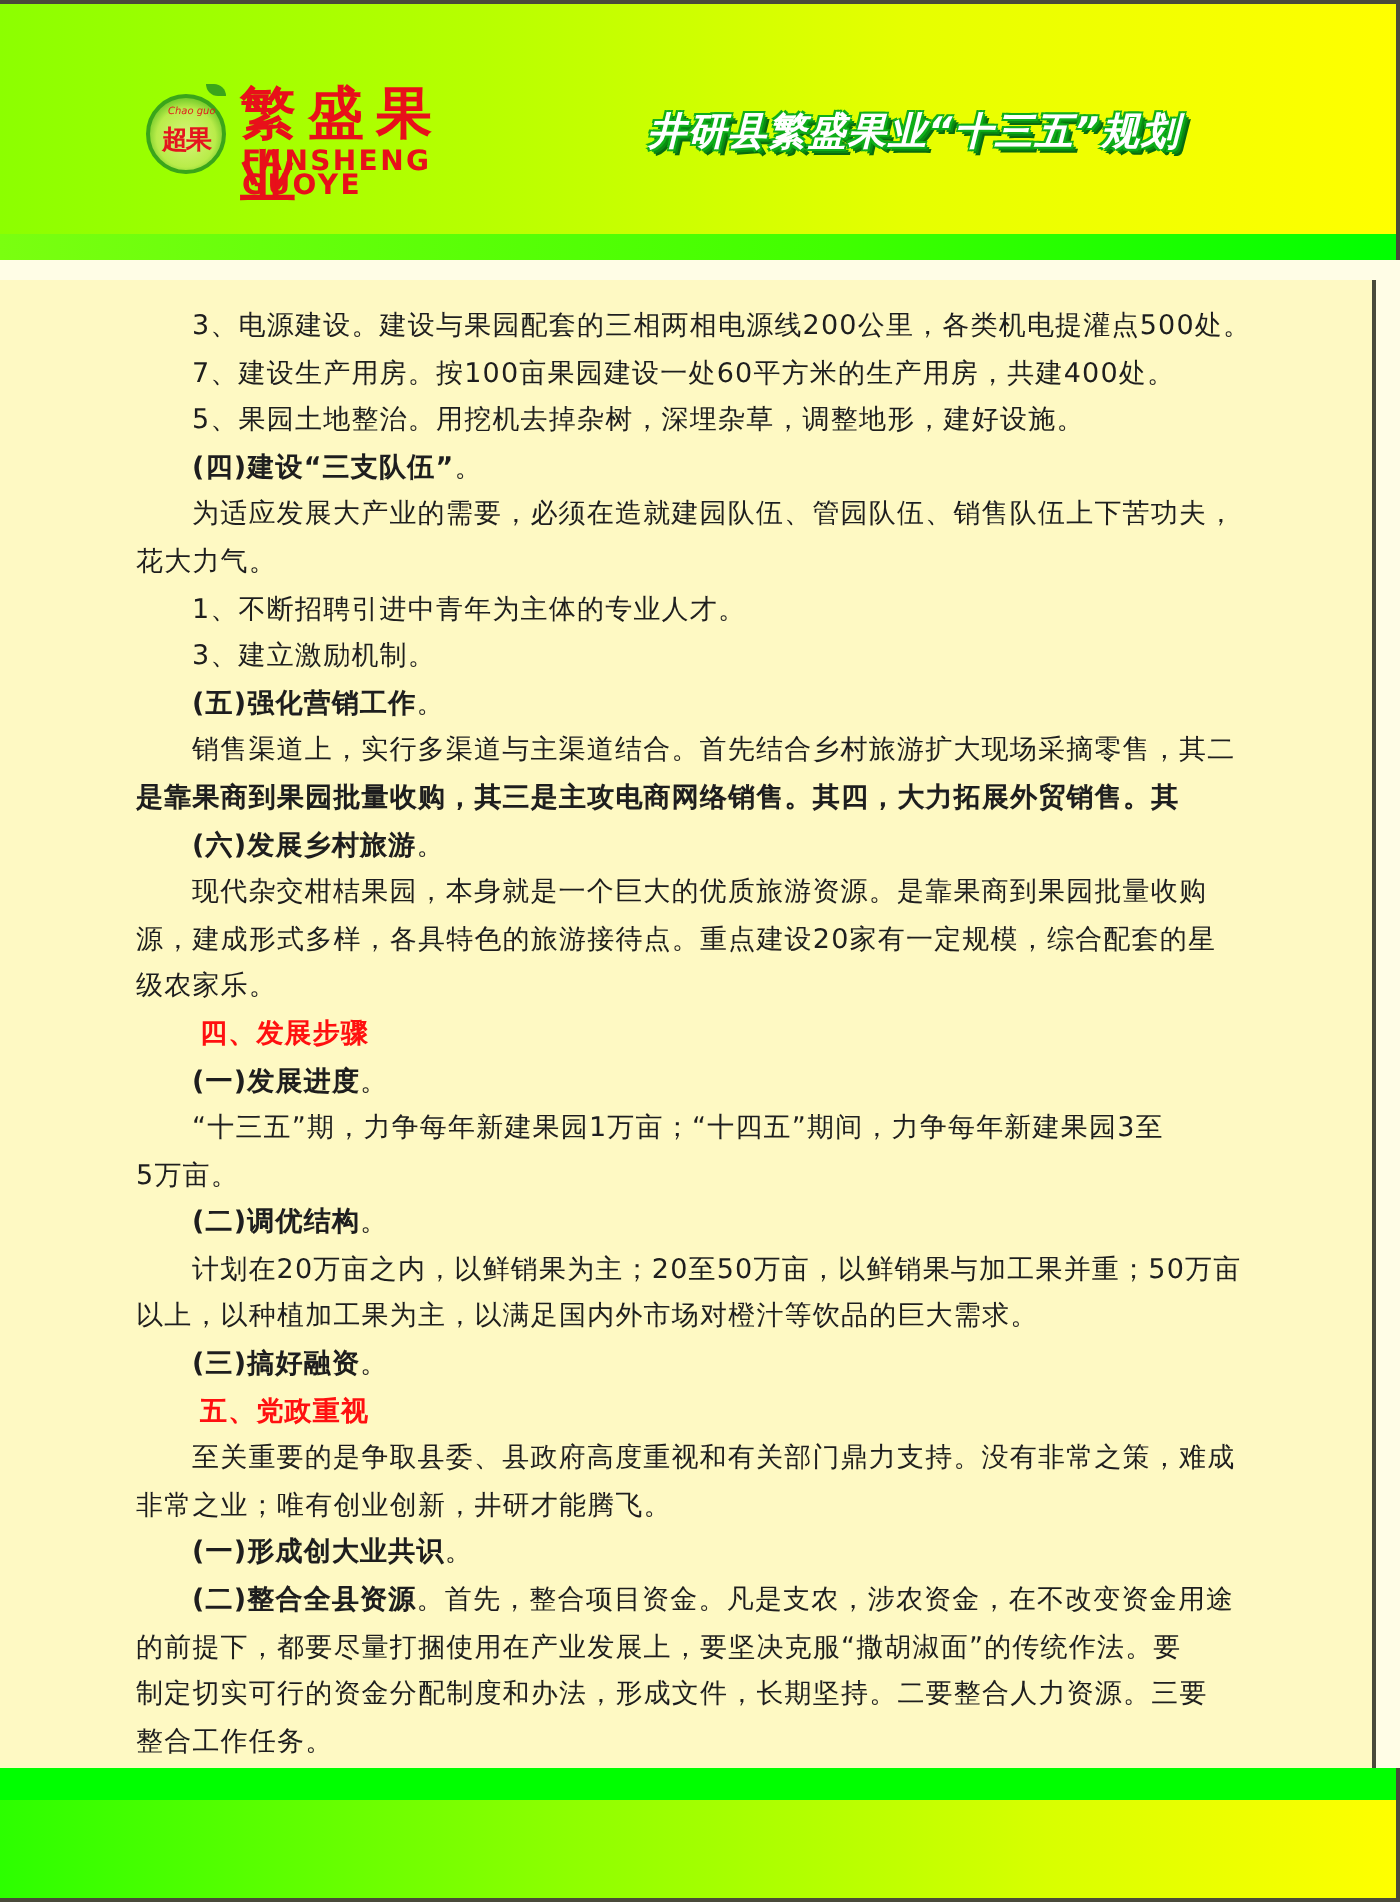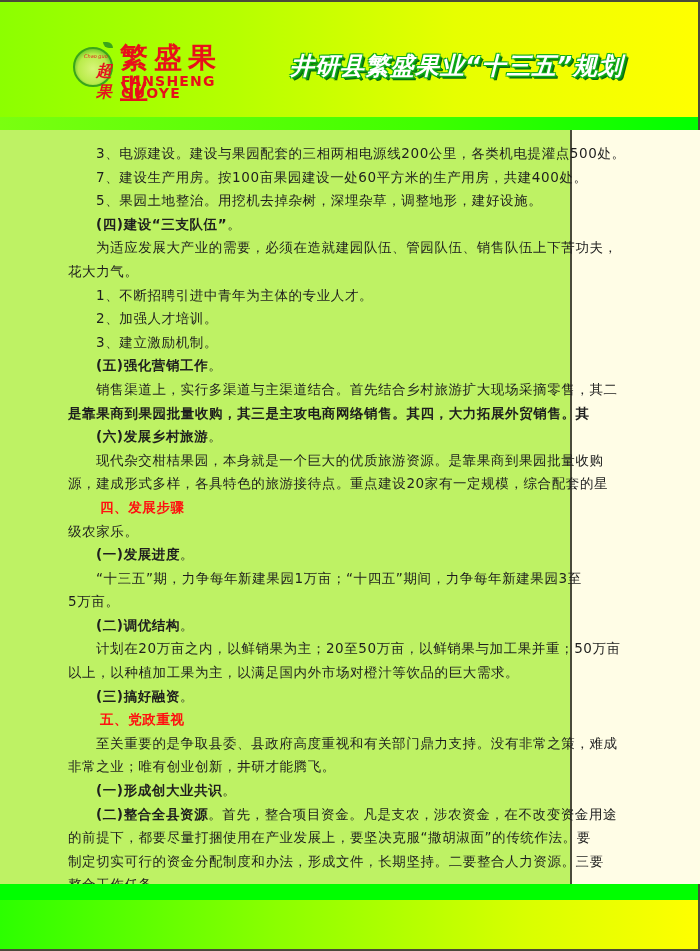--- a/index.html
+++ b/index.html
@@ -21,44 +21,44 @@
   .logo { position: absolute; left: 73px; top: 40px; width: 180px; height: 50px; }
   .logo-badge {
     position: absolute; left: 0; top: 5px; width: 40px; height: 40px; border-radius: 50%;
     background: radial-gradient(circle at 50% 55%, #d8f57a 0%, #b9ec4a 55%, #60c020 80%, #2d9a10 100%);
     border: 2px solid #3aa51a; box-sizing: border-box;
   }
   .logo-badge-small {
     position: absolute; left: 9px; top: 4px; font-size: 5px; color: #e02020; font-style: italic;
   }
   .logo-badge-text {
-    position: absolute; left: 6px; top: 12px; font-size: 16px; font-weight: bold; color: #e4141e;
-    font-style: italic; letter-spacing: -1px; margin-left: 15px;
+    position: absolute; left: 6px; top: 12px; font-size: 13px; font-weight: bold; color: #e4141e;
+    letter-spacing: -1px;
   }
   .logo-leaf {
     position: absolute; left: 30px; top: 0px; width: 10px; height: 6px;
     background: #3aa51a; border-radius: 0 8px 0 8px;
   }
   .logo-cn {
     position: absolute; left: 47px; top: 0; font-size: 28px; font-weight: bold; color: #e8101a;
     font-family: Liberation Serif, serif; letter-spacing: 6px; line-height: 32px;
   }
   .logo-en {
     position: absolute; left: 48px; top: 33px; font-size: 14px; font-weight: bold; color: #e8101a;
     letter-spacing: 1.2px; line-height: 12px;
   }
   .title {
-    position: absolute; left: 290px; top: 50px; font-size: 24px; font-weight: bold; font-style: italic;
+    position: absolute; left: 324px; top: 50px; font-size: 19px; font-weight: bold; font-style: italic;
     color: #ffffff; letter-spacing: 1px; line-height: 28px;
     text-shadow: -1px -1px 0 #0fae1a, 1px -1px 0 #0fae1a, -1px 1px 0 #0fae1a, 1px 1px 0 #0fae1a,
                  2px 2px 0 #0a8a12, 3px 3px 0 #0a6a0e;
   }
   .content {
-    position: absolute; left: 0; top: 130px; width: 572px; height: 754px;
-    background: #bef264; border-right: 2px solid #4a4a3a; box-sizing: border-box;
+    position: absolute; left: 0; top: 140px; width: 688px; height: 754px;
+    background: #fef9c3; border-right: 2px solid #4a4a3a; box-sizing: border-box;
   }
   .lines { position: absolute; left: 90px; top: 12px; width: 560px; }
   .line {
     font-size: 13.5px; line-height: 23.6px; height: 23.6px; color: #1e1e1e; white-space: nowrap;
     letter-spacing: 0.6px;
   }
   .line.indent1 { padding-left: 6px; }
   .line.indent0 { padding-left: 0; }
   .line.red { color: #ff1010; font-weight: bold; padding-left: 10px; }
   .line b { font-weight: bold; }
@@ -91,30 +91,29 @@
 
 <div class="content">
   <div class="lines" id="lines">
       <div class="line indent1">3、电源建设。建设与果园配套的三相两相电源线200公里，各类机电提灌点500处。</div>
       <div class="line indent1">7、建设生产用房。按100亩果园建设一处60平方米的生产用房，共建400处。</div>
       <div class="line indent1">5、果园土地整治。用挖机去掉杂树，深埋杂草，调整地形，建好设施。</div>
       <div class="line indent1"><b>(四)建设“三支队伍”</b><span>。</span></div>
       <div class="line indent1">为适应发展大产业的需要，必须在造就建园队伍、管园队伍、销售队伍上下苦功夫，</div>
       <div class="line indent0" style="margin-left: -22px;">花大力气。</div>
       <div class="line indent1">1、不断招聘引进中青年为主体的专业人才。</div>
-      <div class="line indent1">2、加强人才培训。</div>
       <div class="line indent1">3、建立激励机制。</div>
       <div class="line indent1"><b>(五)强化营销工作</b><span>。</span></div>
       <div class="line indent1">销售渠道上，实行多渠道与主渠道结合。首先结合乡村旅游扩大现场采摘零售，其二</div>
       <div class="line indent0" style="margin-left: -22px; font-weight: bold;">是靠果商到果园批量收购，其三是主攻电商网络销售。其四，大力拓展外贸销售。其</div>
       <div class="line indent1"><b>(六)发展乡村旅游</b><span>。</span></div>
       <div class="line indent1">现代杂交柑桔果园，本身就是一个巨大的优质旅游资源。是靠果商到果园批量收购</div>
       <div class="line indent0" style="margin-left: -22px;">源，建成形式多样，各具特色的旅游接待点。重点建设20家有一定规模，综合配套的星</div>
+      <div class="line indent0" style="margin-left: -22px;">级农家乐。</div>
       <div class="line red">四、发展步骤</div>
-      <div class="line indent0" style="margin-left: -22px;">级农家乐。</div>
       <div class="line indent1"><b>(一)发展进度</b><span>。</span></div>
       <div class="line indent1">“十三五”期，力争每年新建果园1万亩；“十四五”期间，力争每年新建果园3至</div>
       <div class="line indent0" style="margin-left: -22px;">5万亩。</div>
       <div class="line indent1"><b>(二)调优结构</b><span>。</span></div>
       <div class="line indent1">计划在20万亩之内，以鲜销果为主；20至50万亩，以鲜销果与加工果并重；50万亩</div>
       <div class="line indent0" style="margin-left: -22px;">以上，以种植加工果为主，以满足国内外市场对橙汁等饮品的巨大需求。</div>
       <div class="line indent1"><b>(三)搞好融资</b><span>。</span></div>
       <div class="line red">五、党政重视</div>
       <div class="line indent1">至关重要的是争取县委、县政府高度重视和有关部门鼎力支持。没有非常之策，难成</div>
       <div class="line indent0" style="margin-left: -22px;">非常之业；唯有创业创新，井研才能腾飞。</div>

